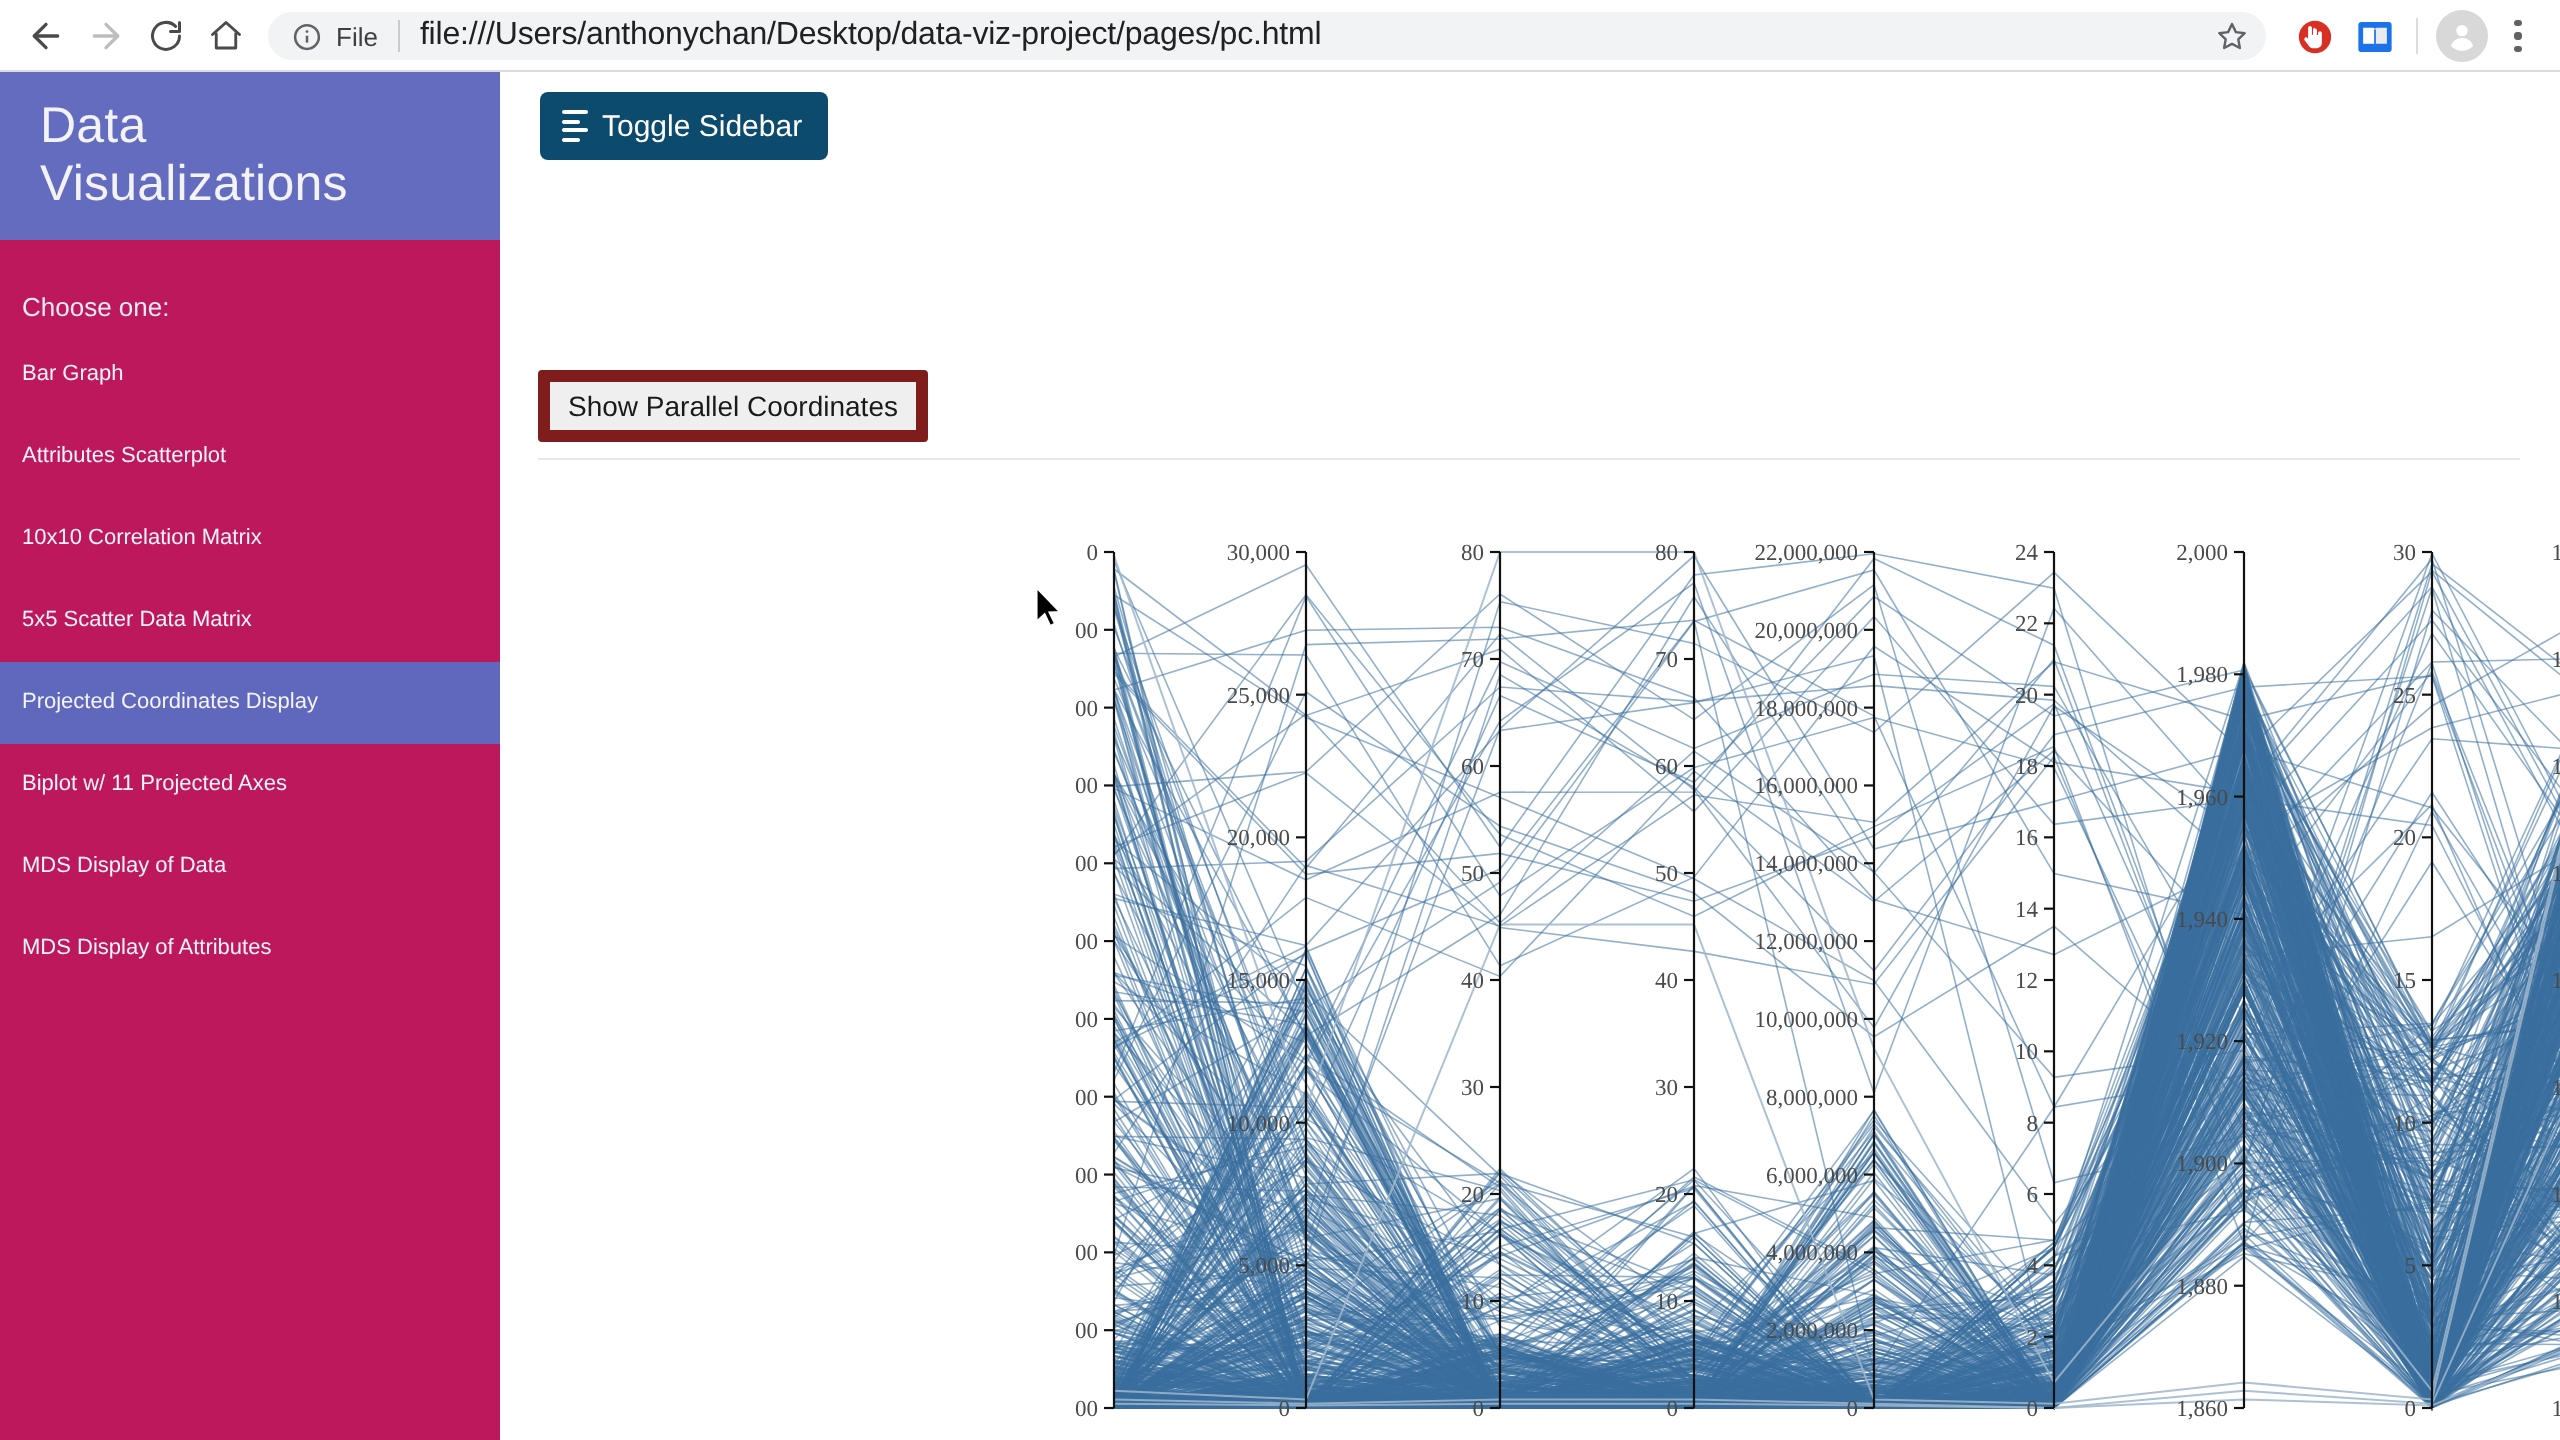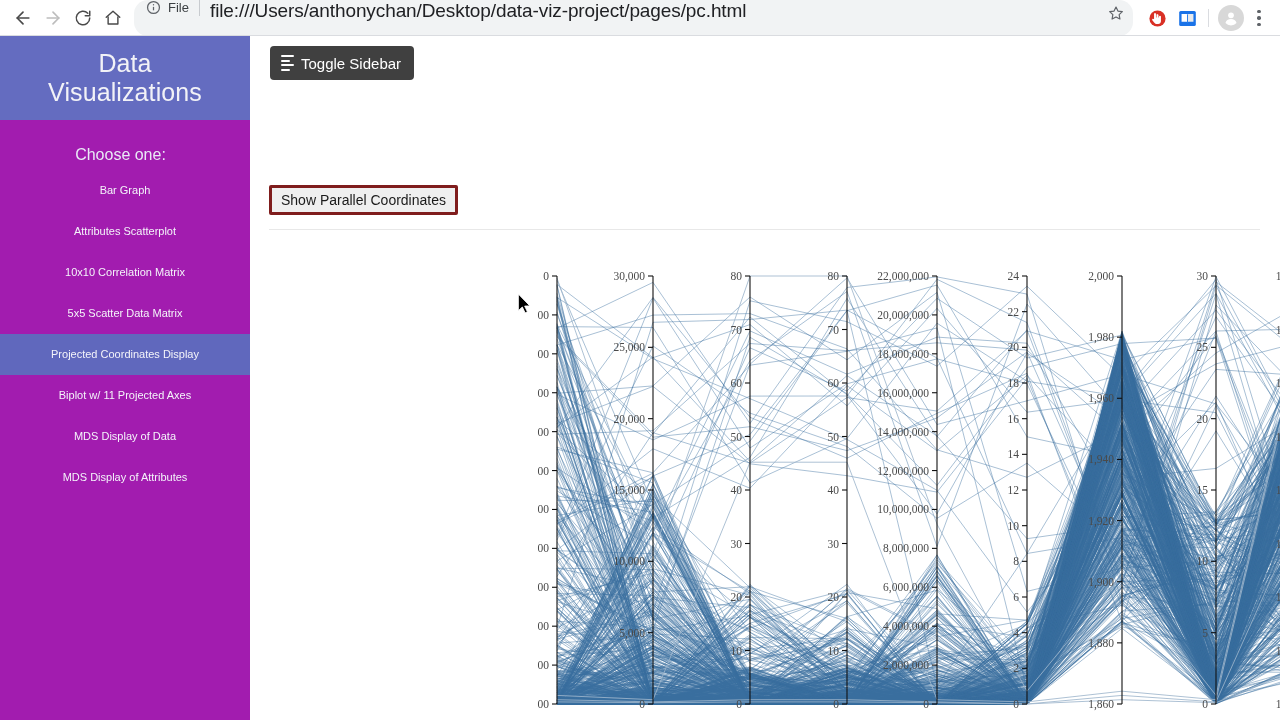--- a/index.html
+++ b/index.html
@@ -20,35 +20,35 @@
     height:1px; background:#dadce0;
   }
   .nav-btn {
     width:30px; height:30px; border-radius:50%;
     display:flex; align-items:center; justify-content:center;
     flex:0 0 auto; color:#4a4a4a;
   }
   .nav-btn svg { display:block; }
   .nav-btn.disabled { color:#bdbdbd; }
   #omnibox {
-    flex:1 1 auto; height:36px; margin:0 8px 0 6px;
+    flex:1 1 auto; height:24px; margin:0 8px 0 6px;
     background:#f1f3f4; border-radius:14px;
-    display:flex; align-items:flex-start; padding:0 4px 0 12px;
+    display:flex; align-items:center; padding:0 4px 0 12px;
     min-width:0;
   }
   #omnibox .info-icon { flex:0 0 auto; color:#5f6368; display:flex; align-items:center; }
   #omnibox .file-label {
     font-size:13px; color:#3c4043; margin-left:7px; flex:0 0 auto;
     font-family:"Liberation Sans", sans-serif;
   }
   #omnibox .vsep {
     width:1px; height:16px; background:#c8cbcf; margin:0 10px; flex:0 0 auto;
   }
   #omnibox .url-text {
-    font-size:19px; color:#202124; white-space:nowrap; overflow:hidden;
+    font-size:16px; color:#202124; white-space:nowrap; overflow:hidden;
     text-overflow:clip; flex:1 1 auto; letter-spacing:-0.1px;
   }
   #omnibox .star-btn {
     width:26px; height:26px; border-radius:50%; flex:0 0 auto;
     display:flex; align-items:center; justify-content:center; color:#5f6368;
     margin-left:2px;
   }
   .ext-icon { width:28px; height:28px; flex:0 0 auto;
     display:flex; align-items:center; justify-content:center; margin-left:2px; }
   .chrome-vsep { width:1px; height:18px; background:#dadce0; margin:0 7px; flex:0 0 auto; }
@@ -62,61 +62,61 @@
     display:flex; flex-direction:column; align-items:center; justify-content:center;
     gap:3px; margin-left:2px;
   }
   #menu-btn i { width:3.4px; height:3.4px; border-radius:50%; background:#5f6368; display:block; }
 
   
   #page { display:flex; height:684px; background:#ffffff; }
 
   
   #sidebar {
-    width:250px; flex:0 0 250px; background:#a21caf;
-    color:#ffffff; overflow:hidden; position:relative;text-align:center;
+    width:250px; flex:0 0 250px; background:#be185d;
+    color:#ffffff; overflow:hidden; position:relative;
   }
   #sidebar-header {
     background:#646cc0; height:84px;
     display:flex; align-items:center; padding:0 20px;
   }
   #sidebar-title { font-size:25px; font-weight:400; color:#f2f2f7; letter-spacing:0.1px; }
   #sidebar-choose {
-    padding:26px 20px 6px 11px; font-size:16px; color:#e9eaf6; font-weight:400;
+    padding:26px 20px 6px 11px; font-size:13px; color:#e9eaf6; font-weight:400;
   }
   .sidebar-item {
     padding:10px 11px; font-size:11px; color:#f4f4fa;
     line-height:21px; white-space:nowrap;
   }
   .sidebar-item.active { background:#6068bd; }
 
   
   #content { flex:1 1 auto; position:relative; background:#ffffff; overflow:hidden; }
   #toggle-sidebar {
     position:absolute; left:20px; top:10px;
-    background:#404040; color:#ffffff; border:none; border-radius:4px;
+    background:#0c4a6e; color:#ffffff; border:none; border-radius:4px;
     height:34px; padding:0 13px 0 11px; font-size:15px;
     display:flex; align-items:center; gap:7px;
     font-family:"Liberation Sans", sans-serif; cursor:pointer;
   }
   #toggle-sidebar .bars { display:flex; flex-direction:column; gap:2.5px; }
   #toggle-sidebar .bars i { display:block; height:2px; background:#fff; border-radius:1px; }
   #toggle-sidebar .bars i:nth-child(1){ width:13px; }
   #toggle-sidebar .bars i:nth-child(2){ width:9px; }
   #toggle-sidebar .bars i:nth-child(3){ width:13px; }
   #toggle-sidebar .bars i:nth-child(4){ width:9px; }
 
   #page-title {
     position:absolute; left:19px; top:96px;
     font-size:38px; font-weight:400; color:#222222; white-space:nowrap;
     letter-spacing:-0.2px;
   }
   #show-pc-btn {
     position:absolute; left:19px; top:149px;
-    background:#efefef; border:3px solid #7f1d1d; border-radius:2px;
+    background:#efefef; border:6px solid #7f1d1d; border-radius:2px;
     font-size:14px; color:#1a1a1a; padding:4px 9px;
     font-family:"Liberation Sans", sans-serif; cursor:pointer;
   }
   #divider {
     position:absolute; left:19px; top:193px; width:991px; height:1px;
     background:#e8e8e8;
   }
   #chart-area { position:absolute; left:0px; top:200px; width:1030px; height:484px; }
   #chart-area svg { display:block; }
 

